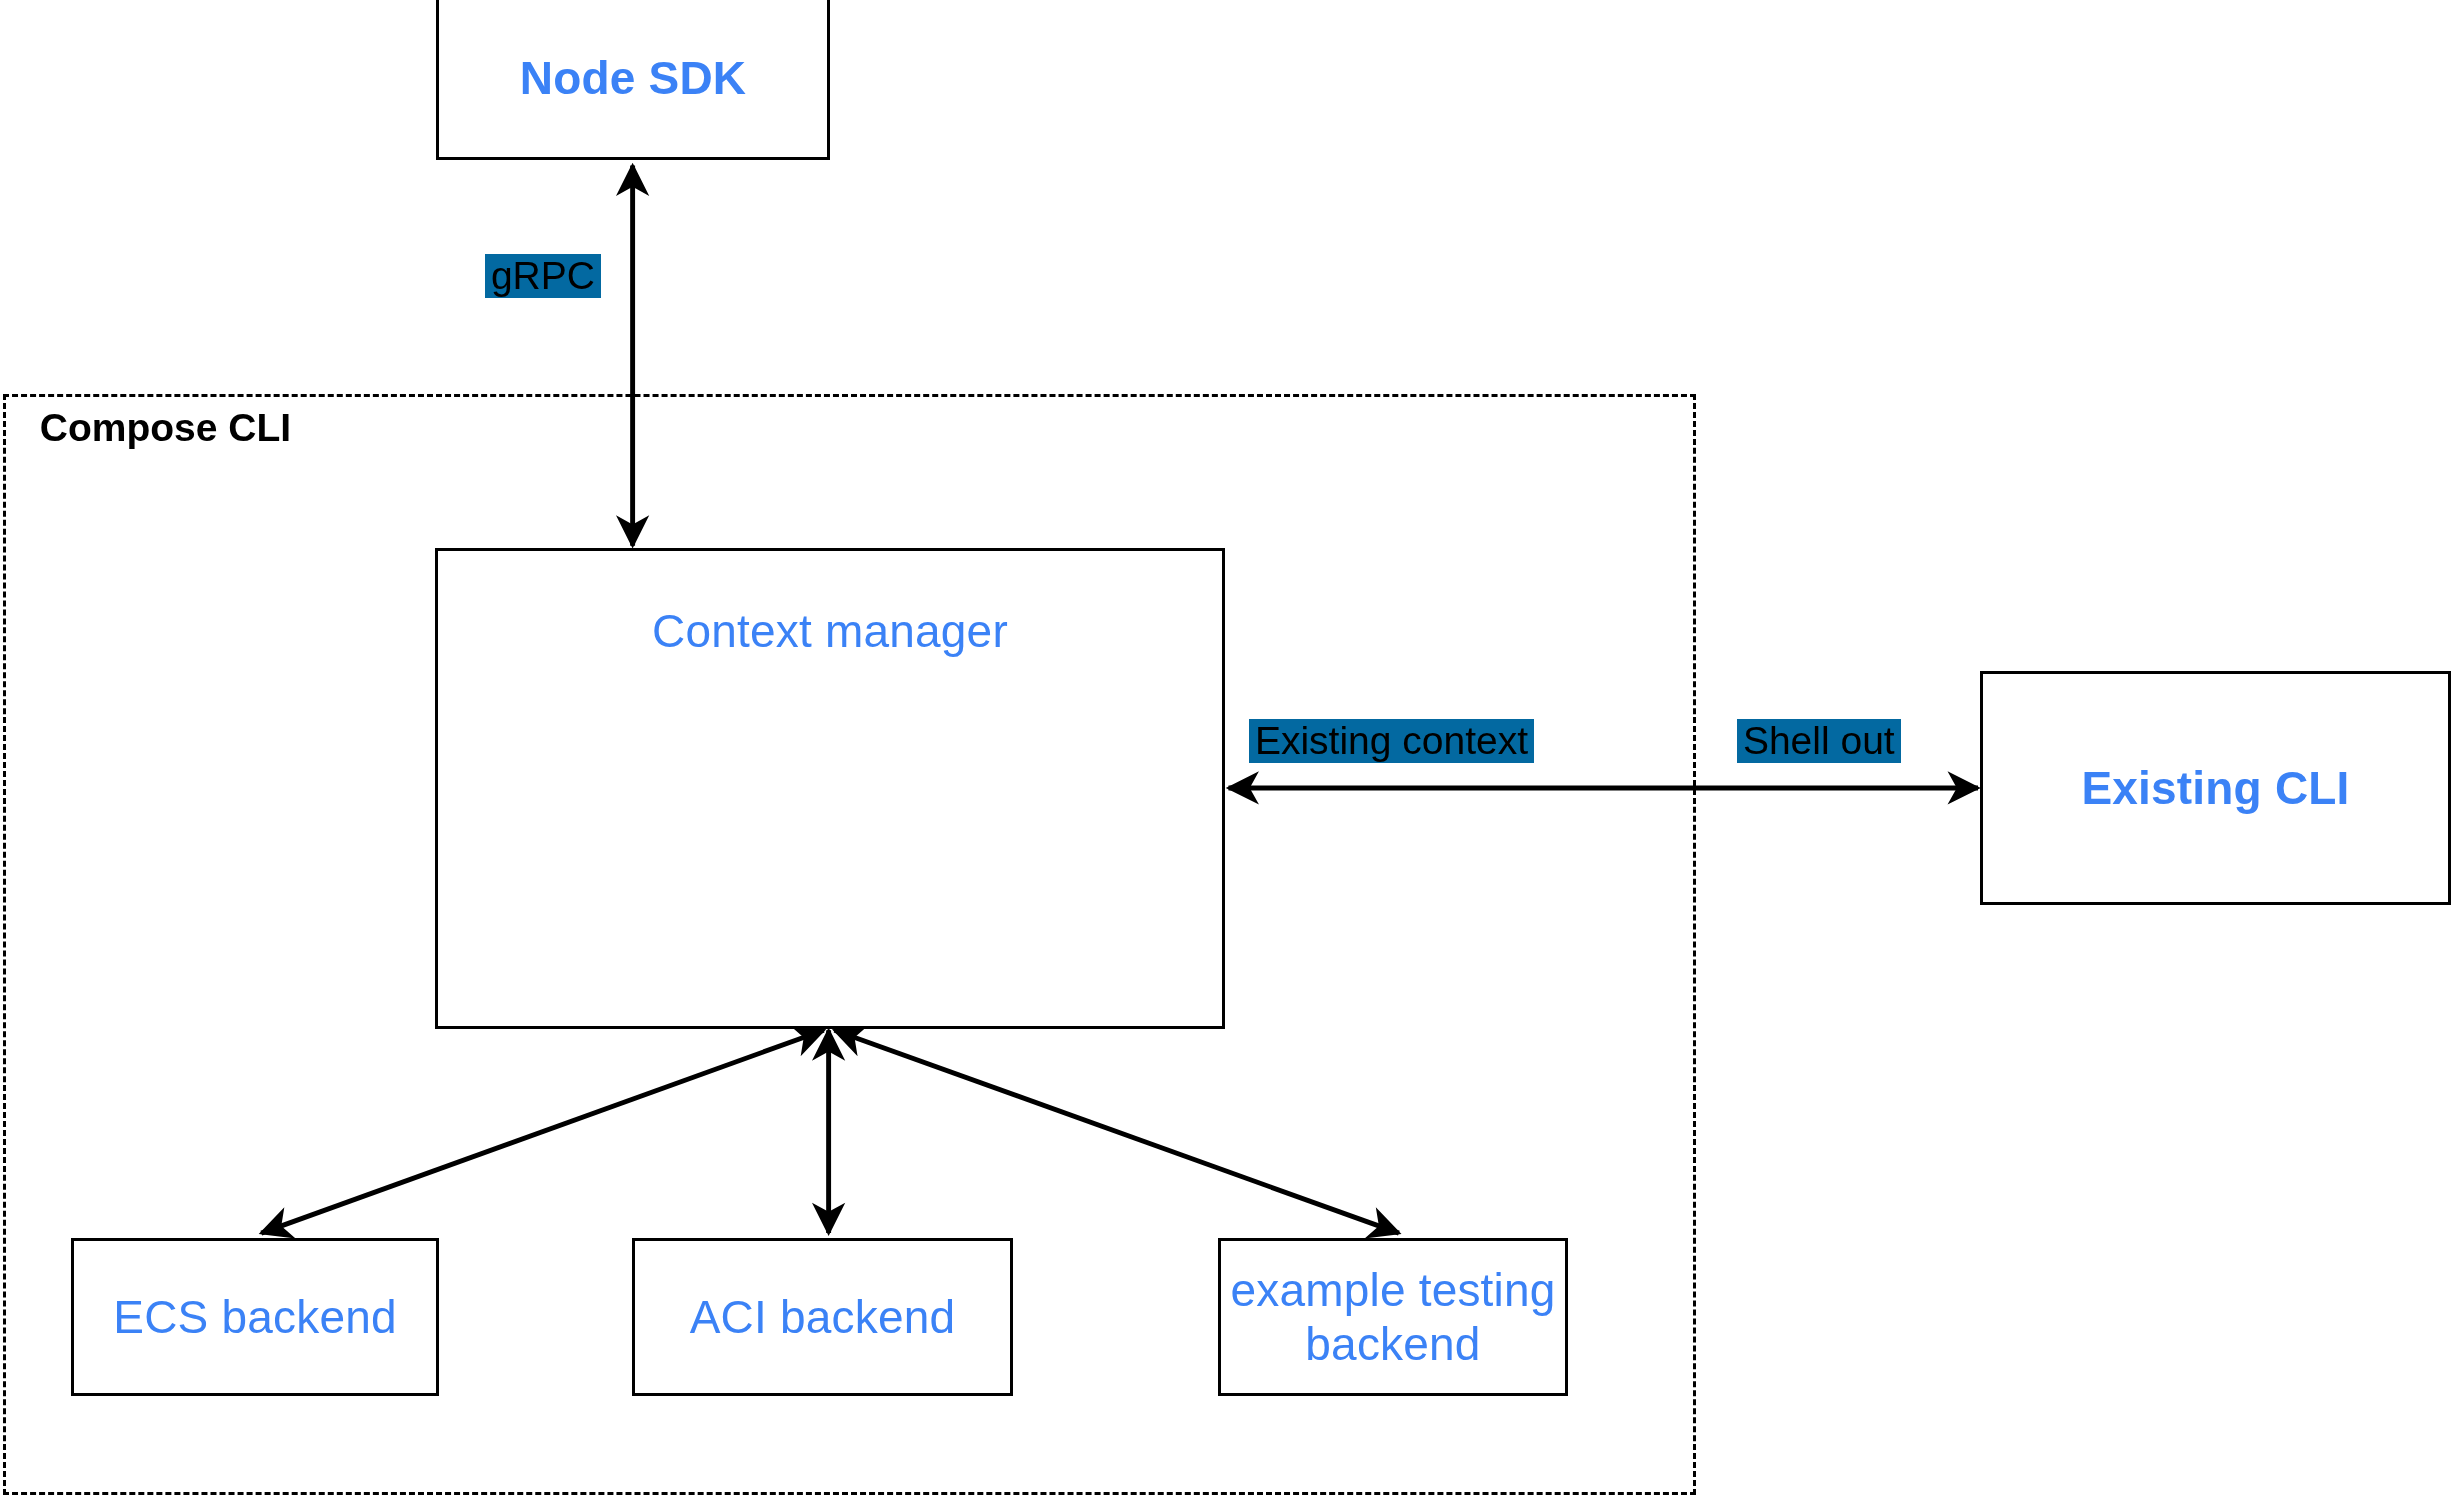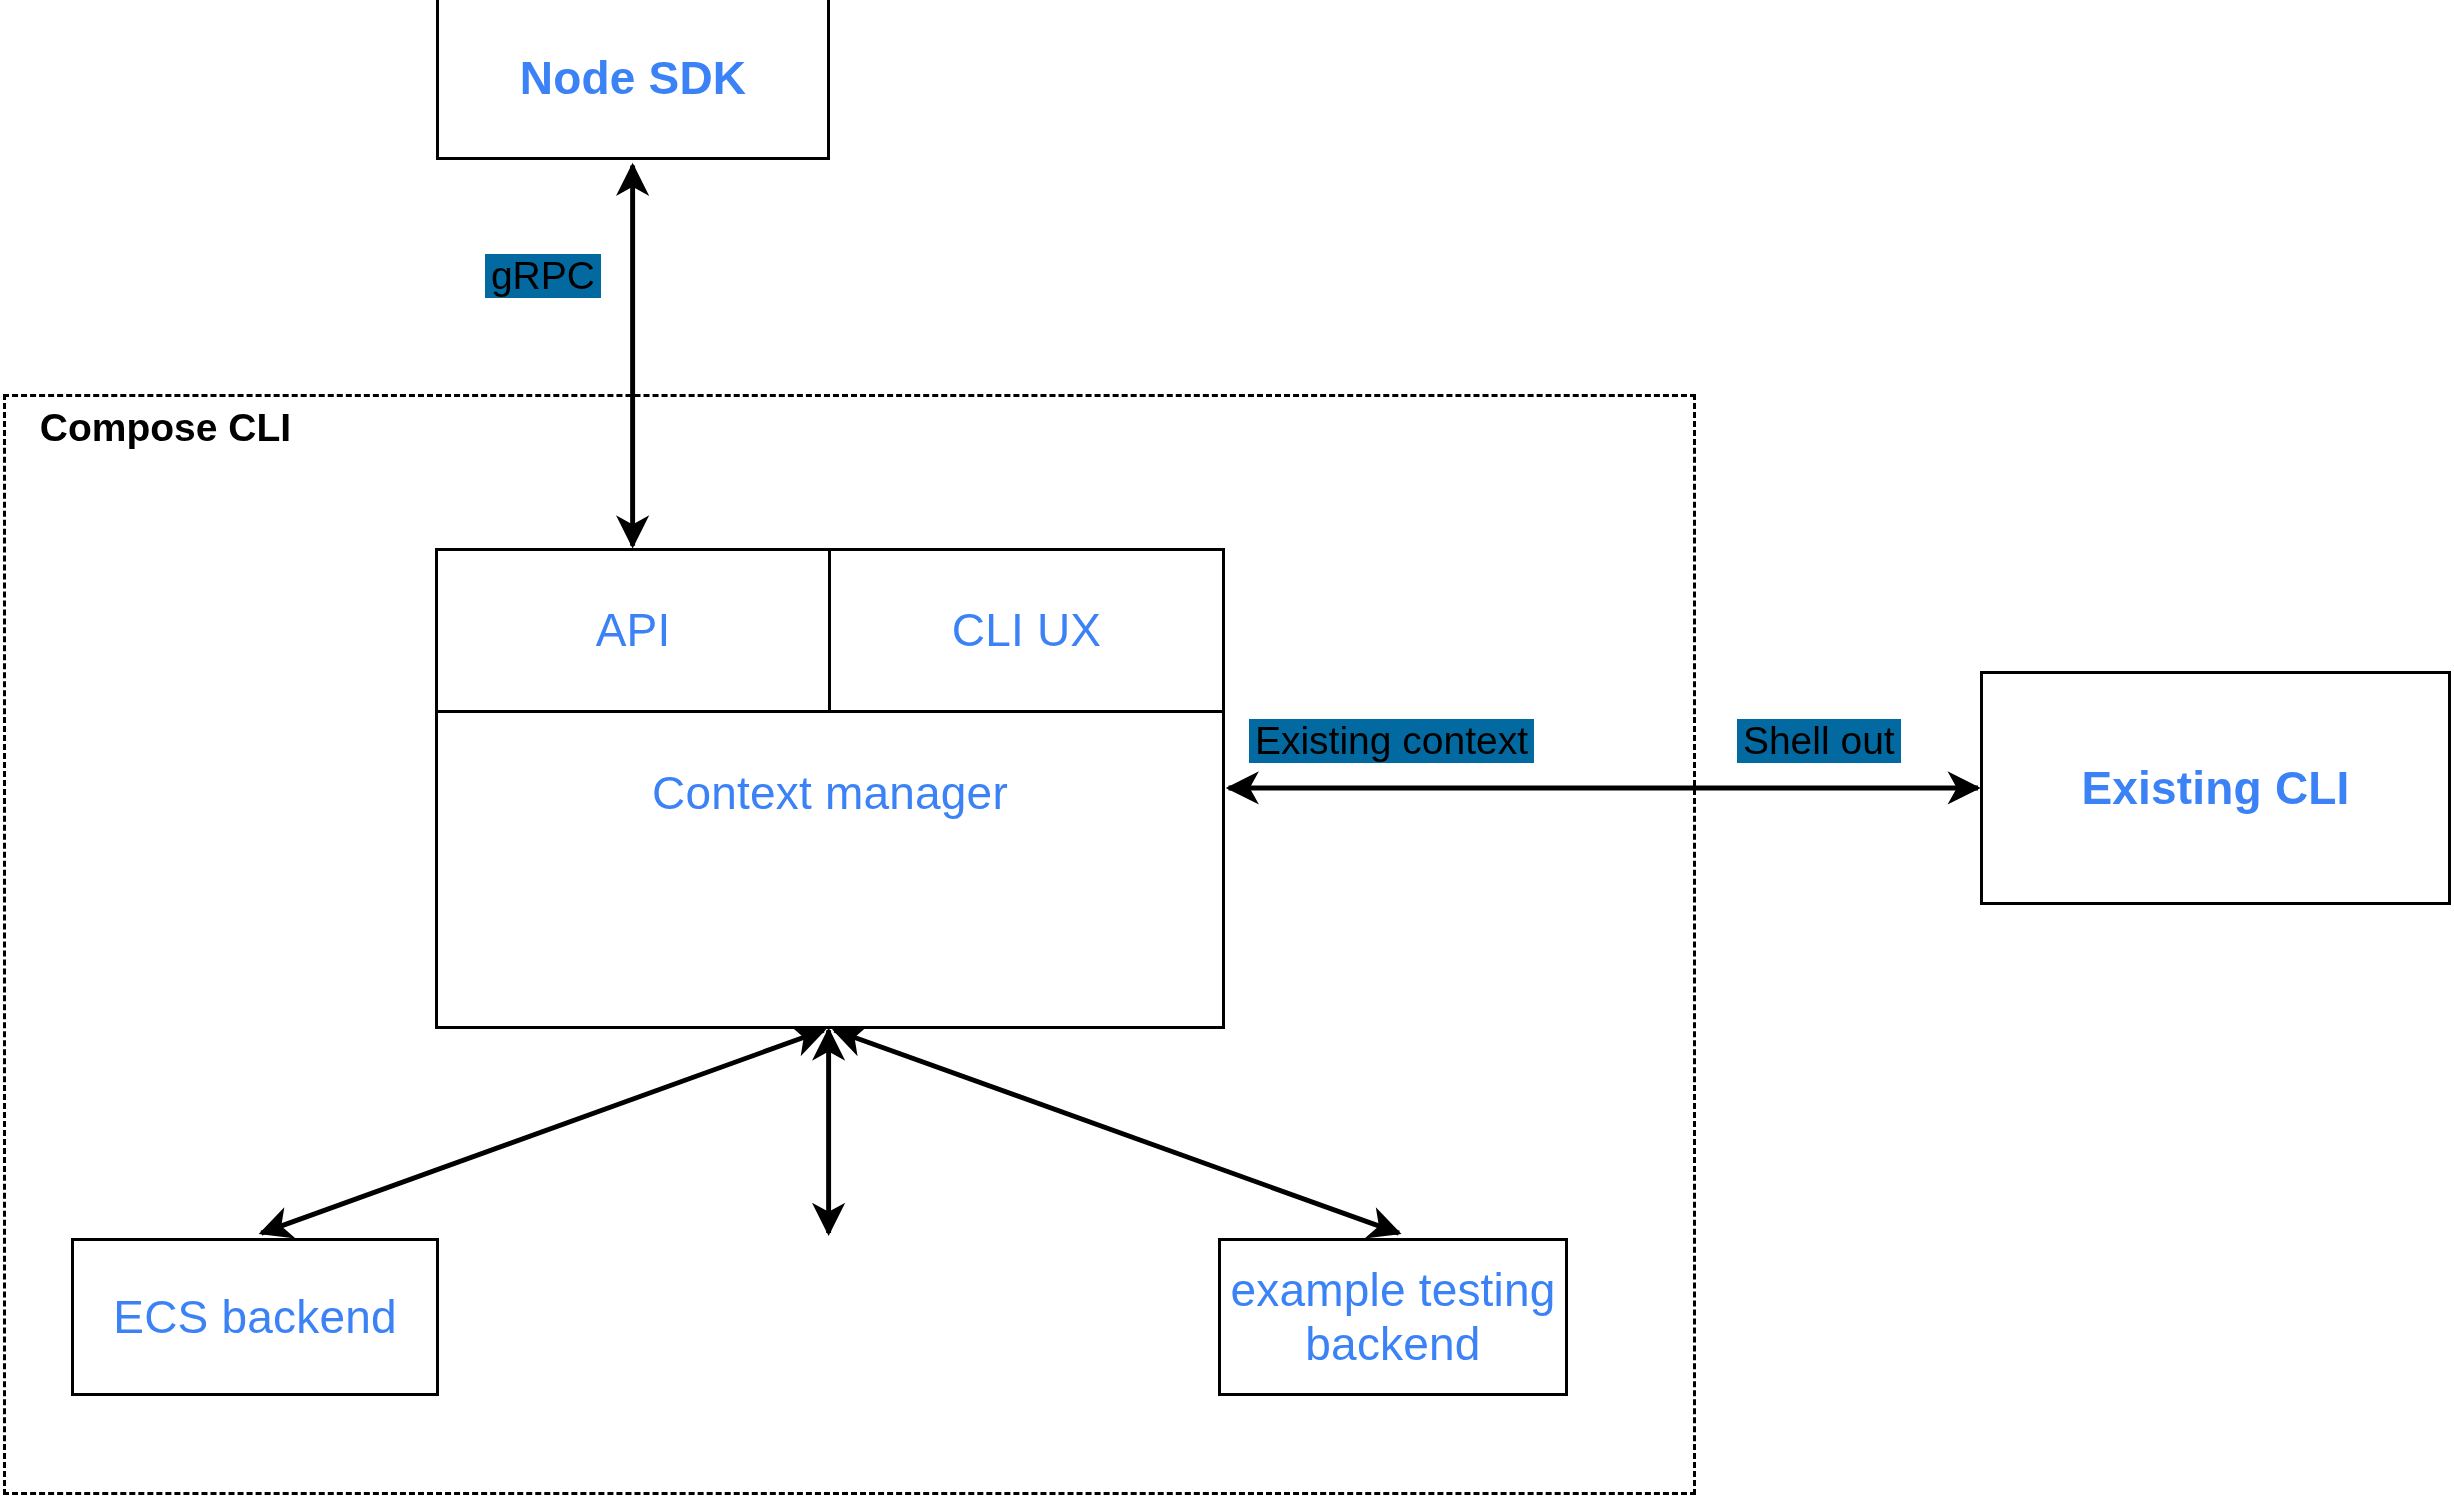--- a/index.html
+++ b/index.html
@@ -111,46 +111,41 @@
     <line x1="847" y1="1046" x2="1420" y2="1252" stroke="#000000" stroke-width="5" marker-start="url(#ah)" marker-end="url(#ah)"></line>
   </svg>
 
   <div class="node-box" style="left:436px; top:-3.9px; width:394px; height:164px;">
     <span class="node-label bold-label">Node SDK</span>
   </div>
 
   <div class="edge-label" style="left:485px; top:254px;">gRPC</div>
 
   <div class="stack" style="left:435px; top:548px; width:790px; height:481px;">
-    <div class="stack-row" style="height:162px;">
-      <div class="stack-cell" style="width:393px;">
-        <span class="node-label">API</span>
-      </div>
-      <div class="stack-cell" style="flex:1 1 auto;">
-        <span class="node-label">CLI UX</span>
-      </div>
-    </div>
     <div class="stack-row" style="height:160px;">
       <div class="stack-cell" style="flex:1 1 auto;">
         <span class="node-label">Context manager</span>
       </div>
     </div>
   </div>
 
   <div class="edge-label" style="left:1249px; top:719px;">Existing context</div>
   <div class="edge-label" style="left:1737px; top:719px;">Shell out</div>
 
   <div class="node-box" style="left:1980px; top:671px; width:471px; height:234px;">
     <span class="node-label bold-label">Existing CLI</span>
   </div>
 
   <div class="node-box" style="left:71px; top:1238px; width:368px; height:158px;">
     <span class="node-label">ECS backend</span>
   </div>
 
+  <div class="node-box" style="left:632px; top:1238px; width:381px; height:158px;">
+    <span class="node-label">ACI backend</span>
+  </div>
 
   <div class="node-box" style="left:1218px; top:1238px; width:350px; height:158px; flex-direction:column;">
     <span class="node-label">example testing</span>
     <span class="node-label">backend</span>
   </div>
 
 </div>
 
 
 </body></html>

